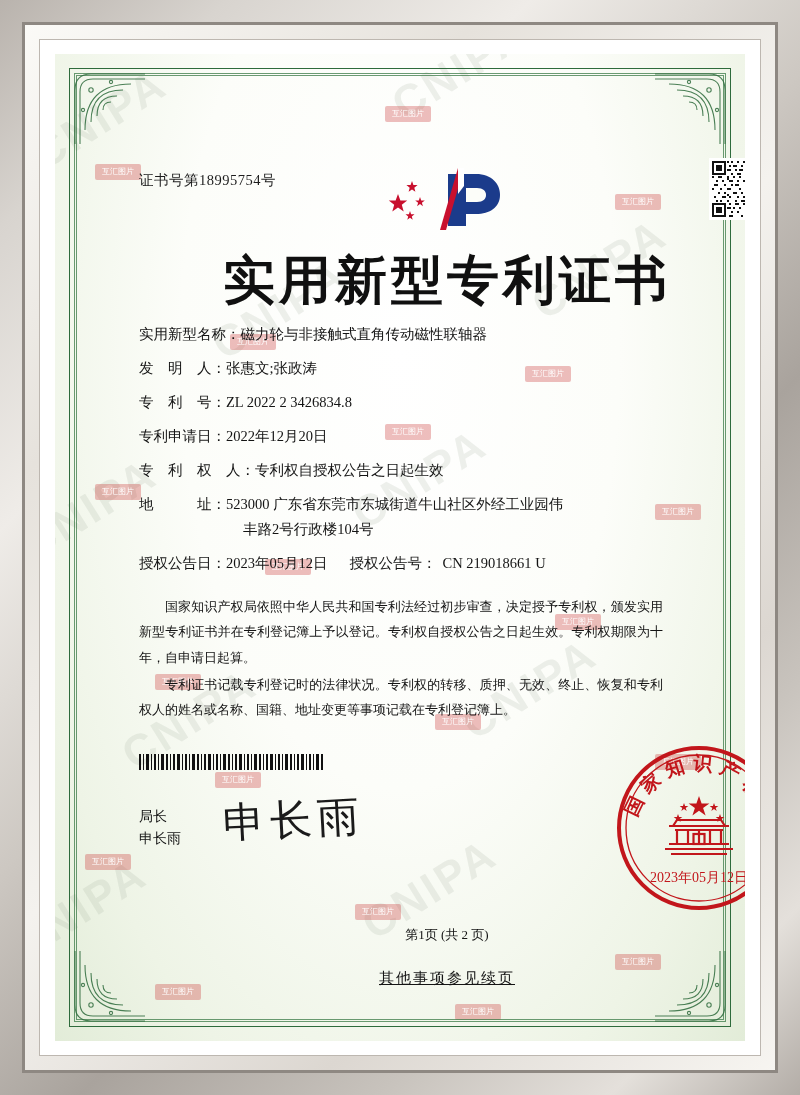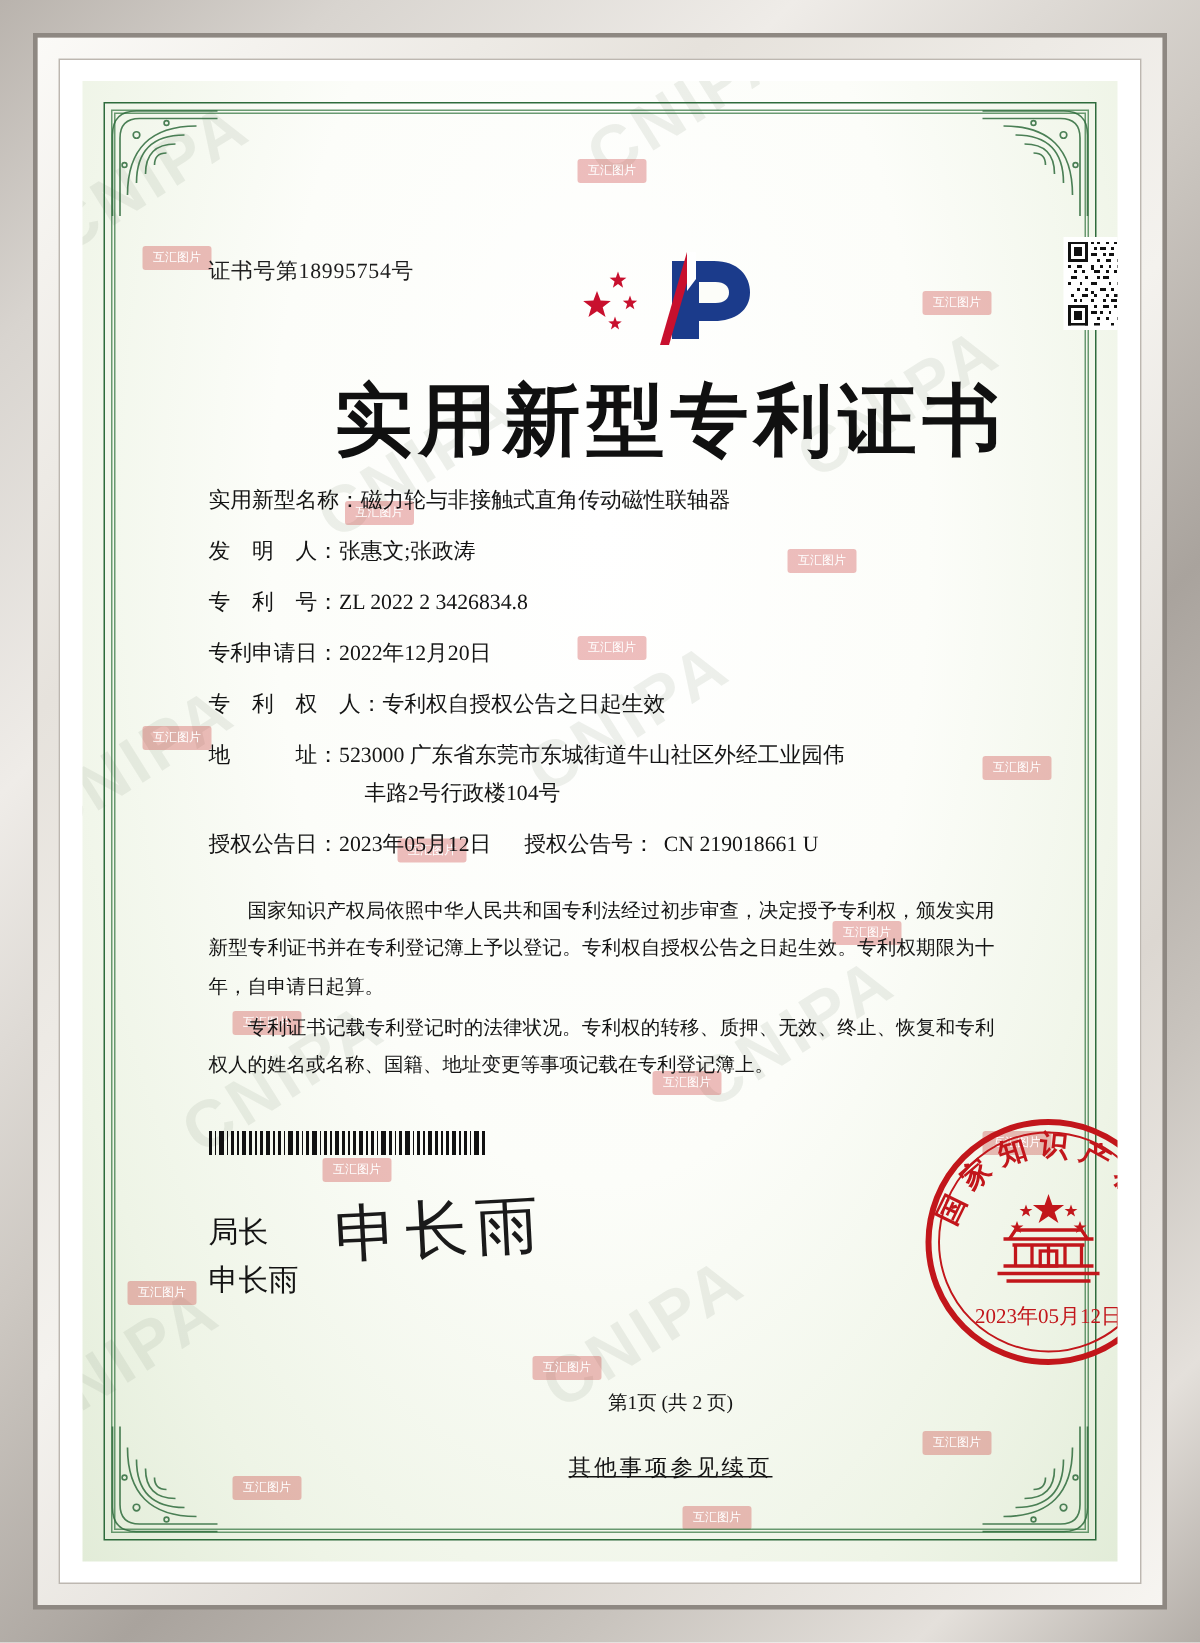--- a/index.html
+++ b/index.html
@@ -209,21 +209,21 @@
     top: 700px;
     height: 16px;
     width: 196px;
   }
   .barcode svg { display:block; }
 
   .sign-block {
     position: absolute;
     left: 84px;
     top: 752px;
-    font-size: 20px;
+    font-size: 14px;
     color: #141414;
     line-height: 1.6;
   }
   .signature {
     position: absolute;
     left: 168px;
     top: 738px;
     font-size: 42px;
     color: #1a1a1a;
     font-family: "DejaVu Serif", serif;

